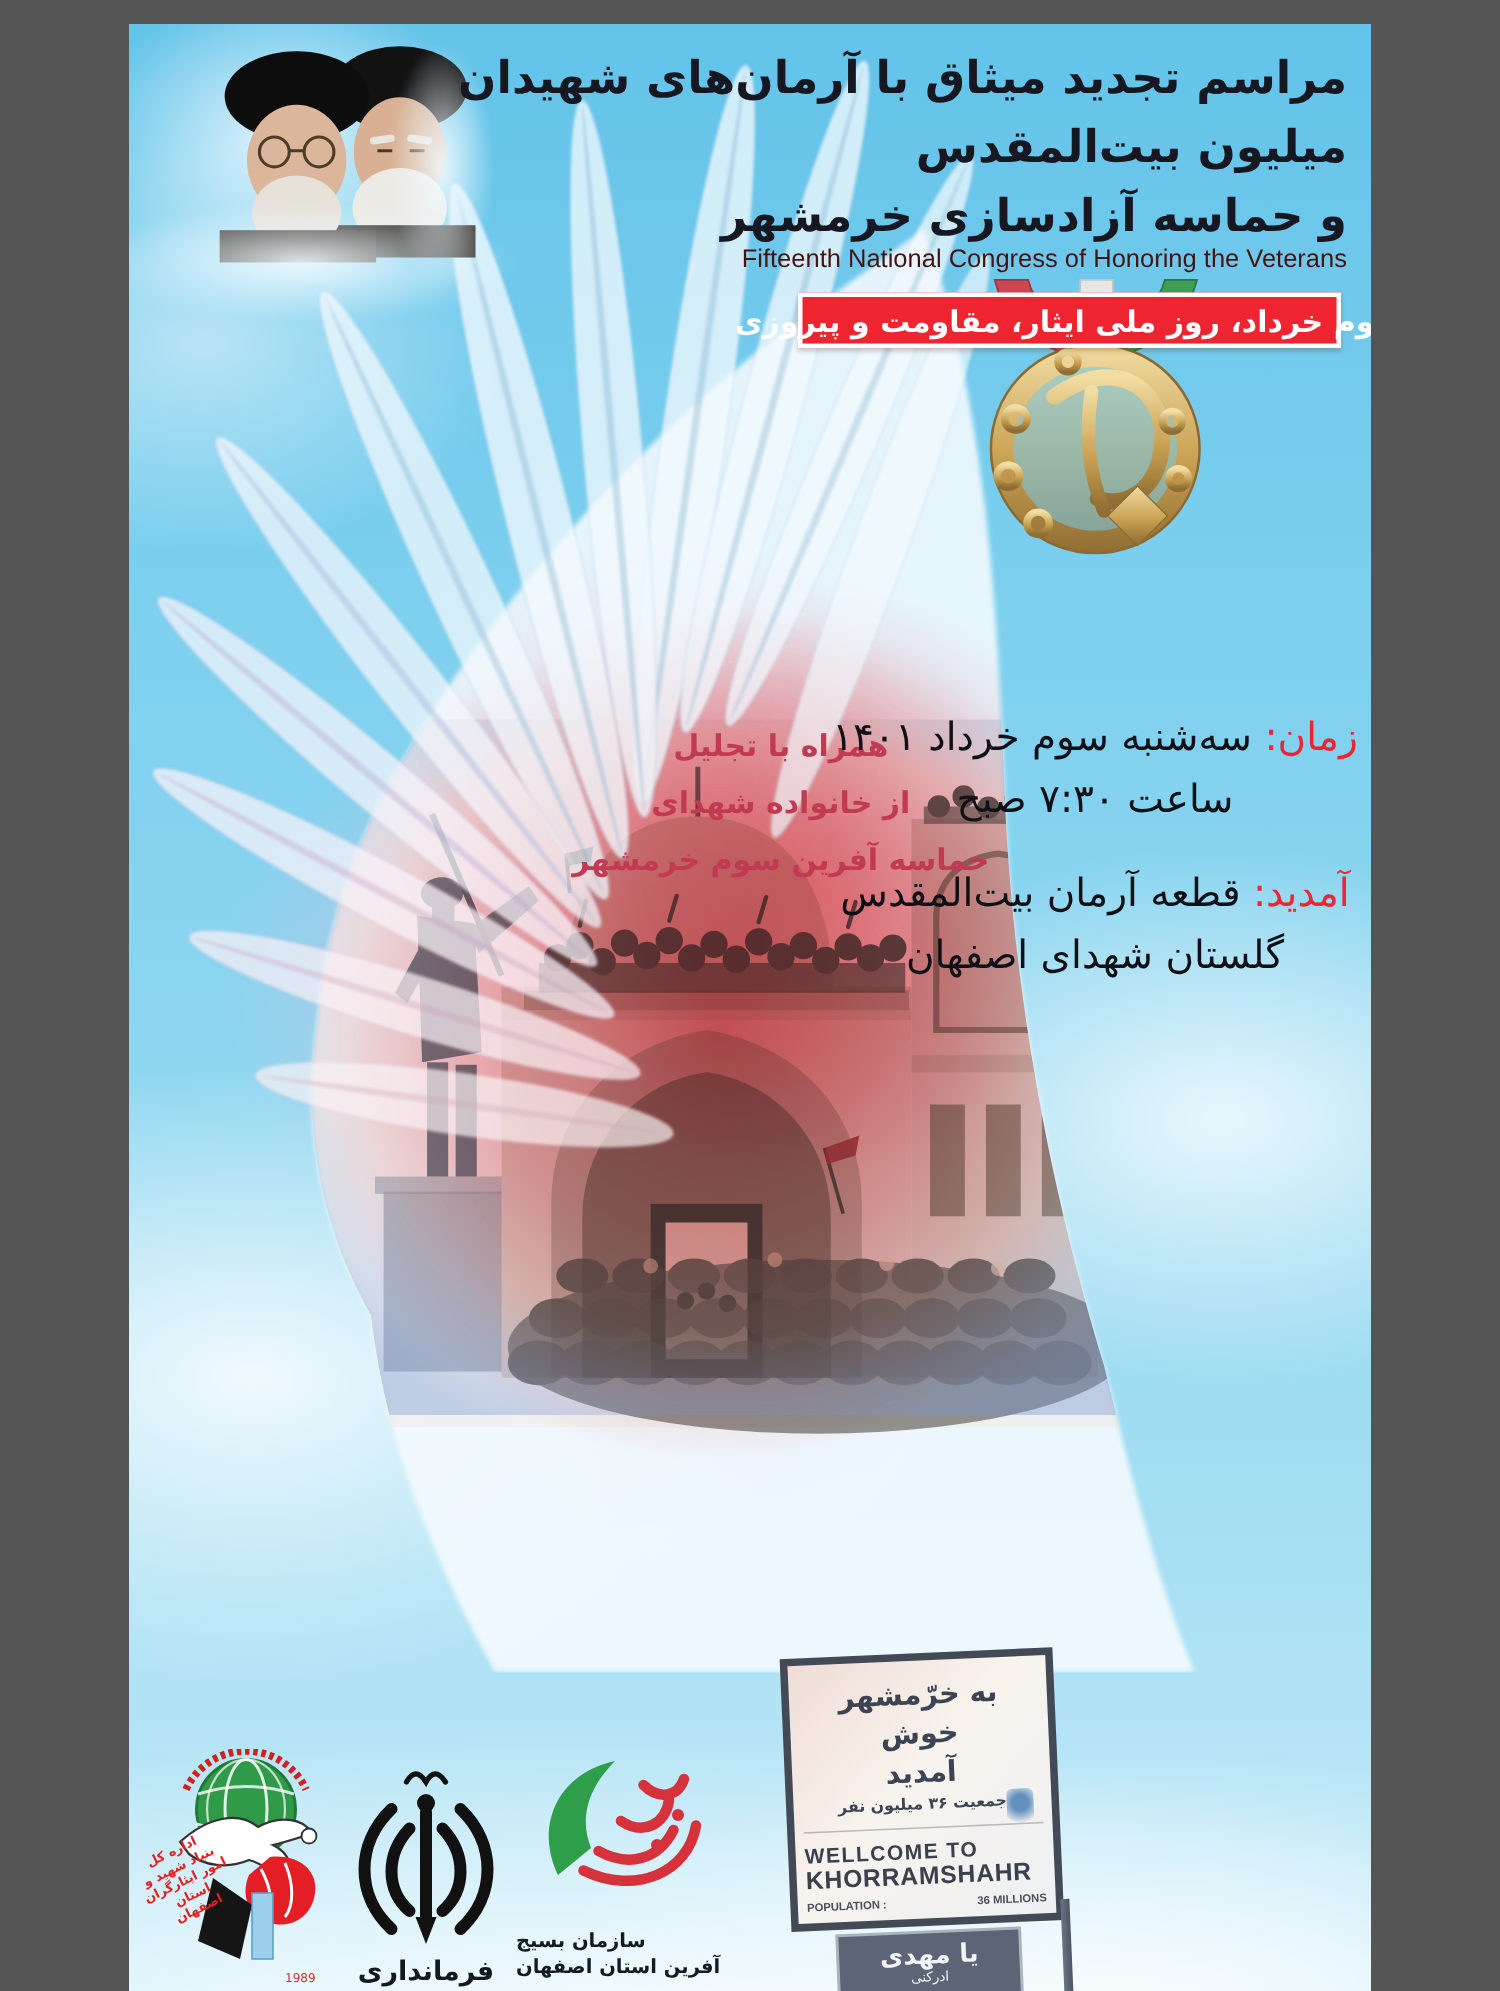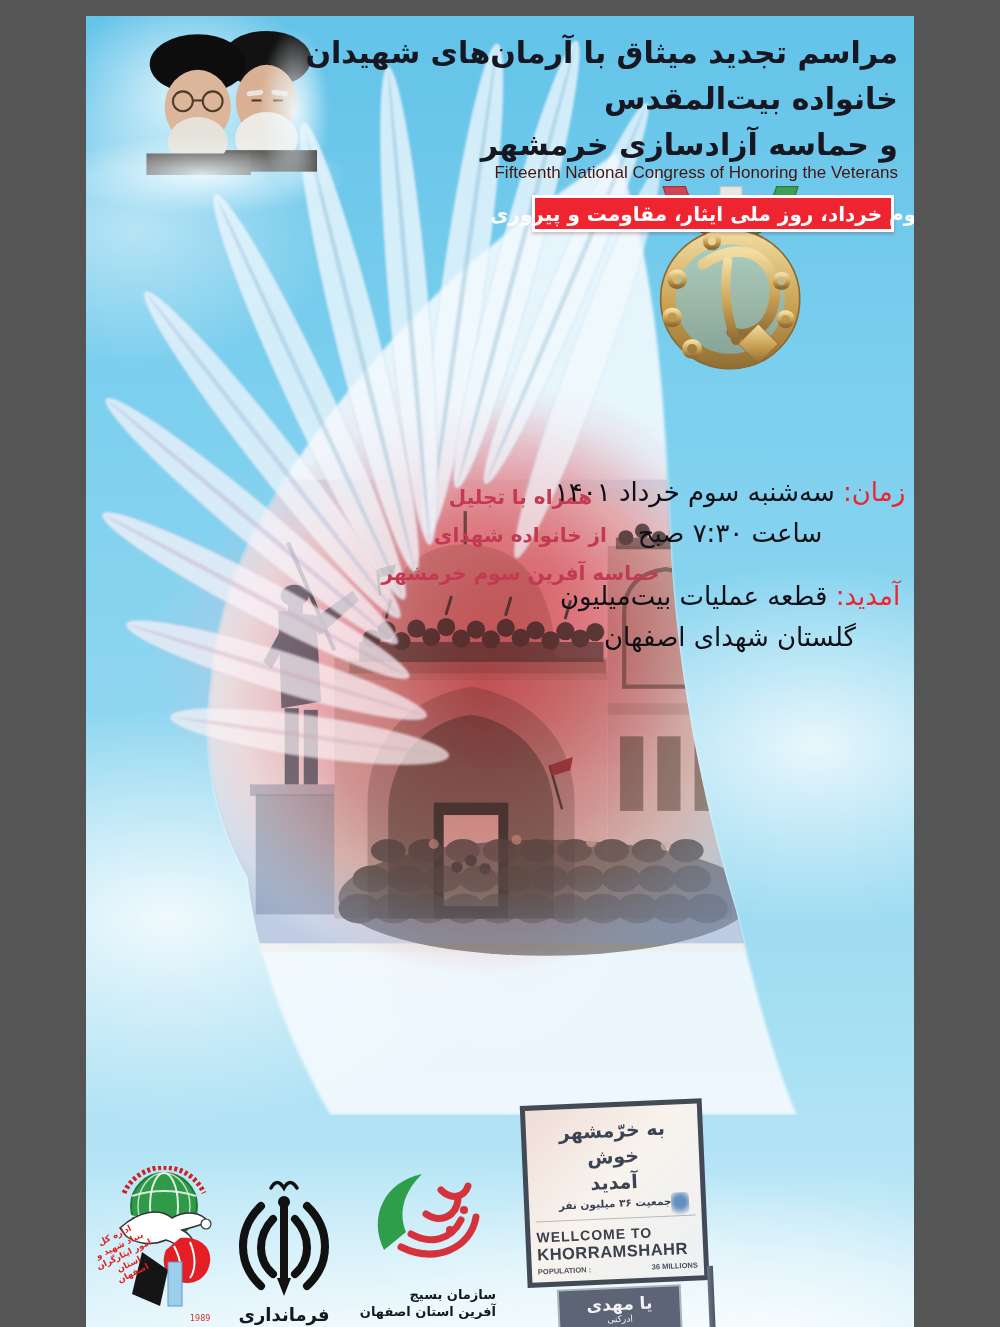--- a/index.html
+++ b/index.html
@@ -55,21 +55,21 @@
                border:1px solid #c6d0da;}
   .sign-pole{position:absolute;right:-4px;top:168px;width:6px;height:158px;
              background:linear-gradient(90deg,#6a7486,#4c5564);}
   .logo{position:absolute;z-index:4;}
   .logo1{left:16px;top:1150px;width:130px;height:170px;}
   .logo1-caption{position:absolute;left:-8px;top:62px;width:60px;transform:rotate(-26deg);
                  color:#e02121;font-size:8.5px;line-height:10.5px;font-weight:bold;text-align:center;}
   .logo1-year{position:absolute;left:88px;top:148px;color:#d03030;font-size:8px;}
   .logo2{left:116px;top:1158px;width:164px;text-align:center;}
   .logo2-caption{margin-top:-4px;color:#14181f;font-size:18px;font-weight:bold;}
-  .logo3{left:258px;top:1146px;width:152px;text-align:right;}
+  .logo3{left:258px;top:1146px;width:152px;text-align:left;}
   .logo3-caption{color:#151a22;font-size:13px;font-weight:bold;line-height:17px;margin-top:0px;}
 </style>
 </head>
 <body>
 
 <div class="poster">
   <div class="sky"></div>
   <div class="glow1"></div>
   <div class="glow2"></div>
 
@@ -337,21 +337,21 @@
         <circle cx="840" cy="320" r="8" stroke-width="6"></circle>
         <circle cx="845" cy="366" r="8" stroke-width="6"></circle>
         <circle cx="756" cy="272" r="8" stroke-width="6"></circle>
       </g>
       <path d="M 812,372 L 836,396 L 812,420 L 788,396 Z" fill="url(#goldG)" stroke="#8a6a32"></path>
     </g>
   </svg>
 
   <div class="txt title fa">
     <div>مراسم تجدید میثاق با آرمان‌های شهیدان</div>
-    <div>خانواده بیت‌المقدس</div>
+    <div>میلیون بیت‌المقدس</div>
     <div>و حماسه آزادسازی خرمشهر</div>
   </div>
   <div class="txt subtitle">Fifteenth National Congress of Honoring the Veterans</div>
   <div class="txt banner fa">
     <span>سوم خرداد، روز ملی ایثار، مقاومت و پیروزی</span>
   </div>
 
   <div class="txt tribute fa">
     <div>همراه با تجلیل</div>
     <div>از خانواده شهدای</div>
@@ -360,21 +360,21 @@
 
   <div class="txt schedule fa">
     <div>
       <span class="lbl">زمان:</span>
       <span>سه‌شنبه سوم خرداد ۱۴۰۱</span>
     </div>
     <div>ساعت ۷:۳۰ صبح</div>
     <div class="sched-gap"></div>
     <div>
       <span class="lbl">آمدید:</span>
-      <span>قطعه عملیات بیت‌میلیون</span>
+      <span>قطعه آرمان بیت‌المقدس</span>
     </div>
     <div>گلستان شهدای اصفهان</div>
   </div>
 
   <div class="sign-wrap">
     <div class="sign-main">
       <div class="sign-fa1 fa">به خرّمشهر خوش</div>
       <div class="sign-fa2 fa">آمدید</div>
       <div class="sign-fa3 fa">جمعیت ۳۶ میلیون نفر</div>
       <div class="sign-en1">WELLCOME TO</div>

